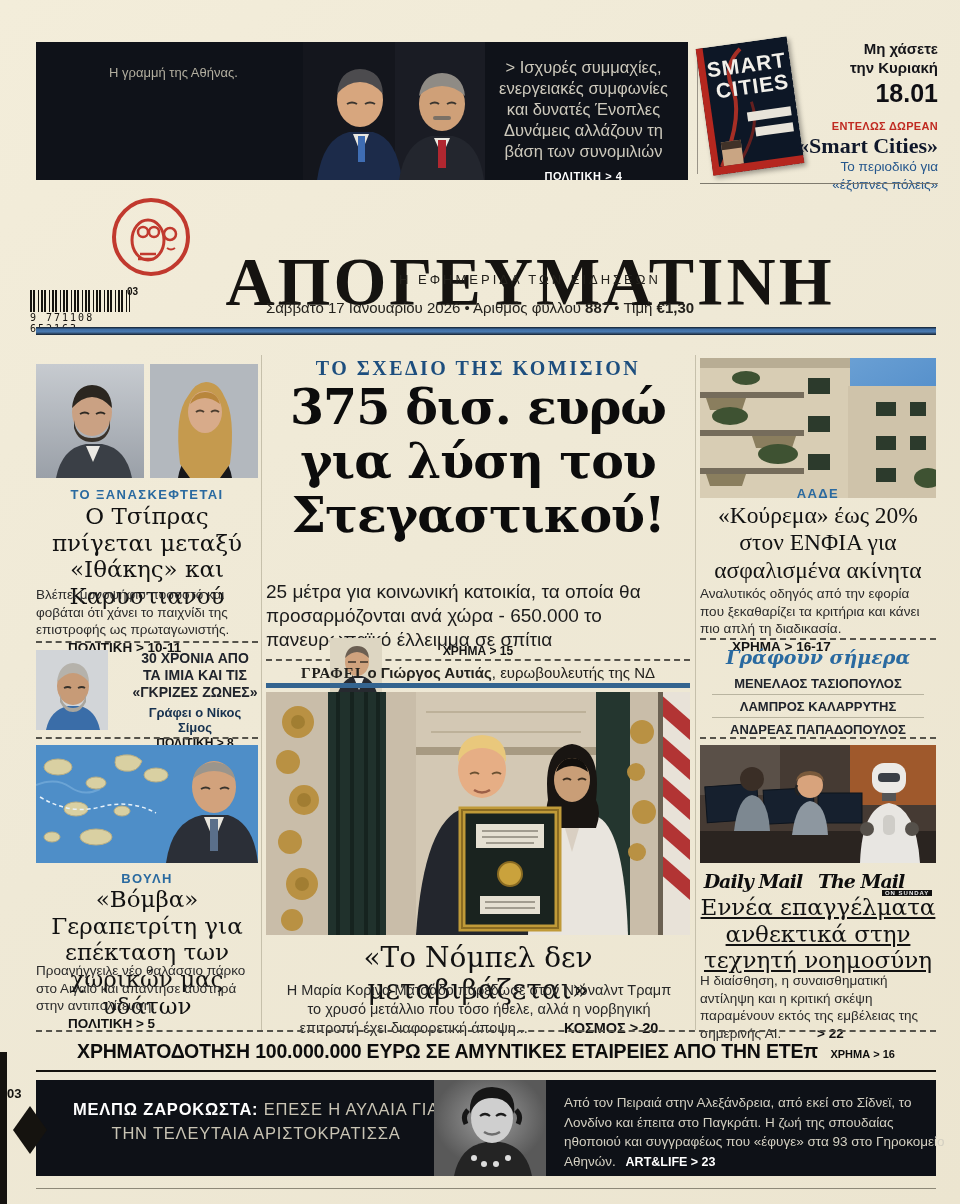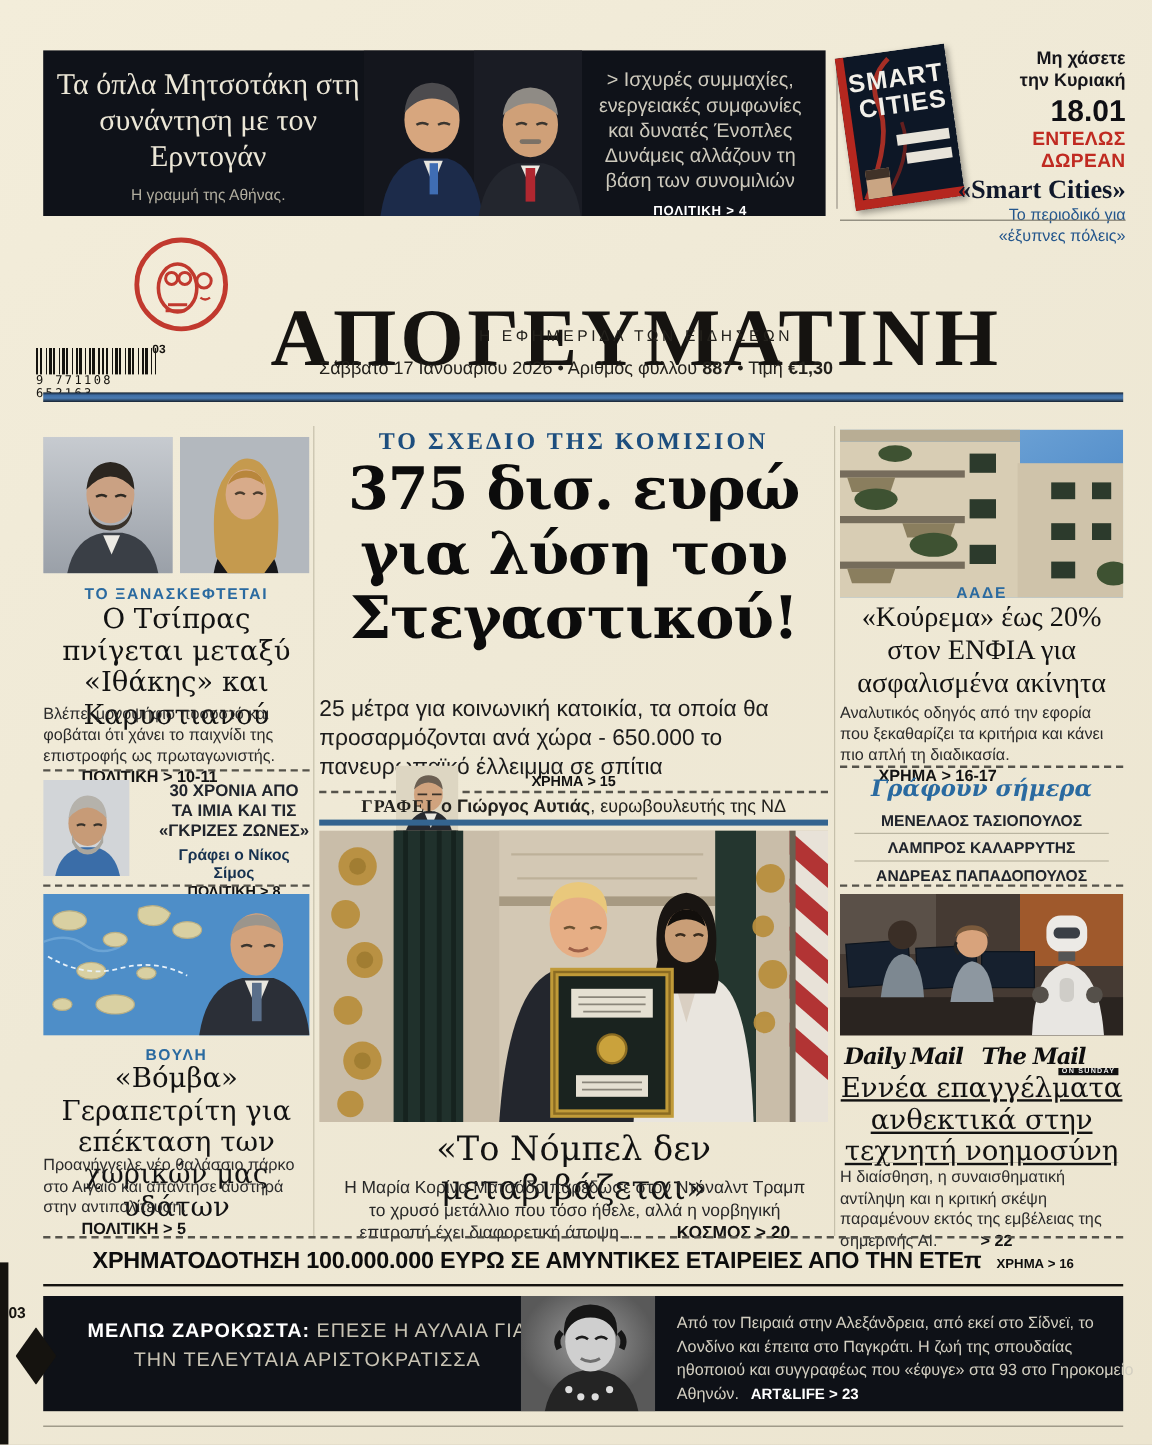--- a/index.html
+++ b/index.html
@@ -23,21 +23,21 @@
   .tb-ref{margin-top:7px;font-size:11px;font-weight:bold;color:#fff;letter-spacing:.6px;}
 
   
   .promo-sep{left:697px;top:50px;width:1px;height:124px;background:#9a9488;}
   .promo-underline{left:700px;top:183px;width:238px;height:1px;background:#7e7a6e;}
   .cover{left:704px;top:42px;width:92px;height:128px;transform:rotate(-8deg);
          box-shadow:2px 3px 5px rgba(0,0,0,.35);}
   .promo-text{left:796px;top:40px;width:142px;text-align:right;}
   .pt-line{font-size:15px;font-weight:bold;color:#15151a;line-height:1.25;}
   .pt-date{font-size:25px;font-weight:bold;color:#0f0f14;margin-top:1px;}
-  .pt-free{font-size:16px;font-weight:bold;color:#c02a21;letter-spacing:.3px;}
+  .pt-free{font-size:11px;font-weight:bold;color:#c02a21;margin-top:12px;letter-spacing:.3px;}
   .pt-title{font-family:"Liberation Serif","DejaVu Serif",serif;font-size:22px;font-weight:bold;
             color:#10182b;line-height:1.05;margin-top:2px;}
   .pt-desc{font-size:13.5px;color:#24568c;line-height:1.2;margin-top:2px;}
 
   
   .logo{left:110px;top:196px;width:82px;height:82px;}
   .mast-title{left:188px;top:196px;width:684px;font-size:68px;font-weight:bold;
               letter-spacing:3px;color:#151310;white-space:nowrap;text-align:center;}
   .mast-tag{left:188px;top:272px;width:684px;font-size:13px;letter-spacing:3px;color:#23211c;text-align:center;}
   .dateline{left:150px;top:299px;width:660px;text-align:center;font-size:15px;color:#23211c;}
@@ -137,21 +137,20 @@
            clip-path:polygon(50% 0,100% 50%,50% 100%,0 50%);}
   svg{display:block;}
 </style>
 </head>
 <body>
 
 <div class="page">
 
   <section class="abs topbanner">
     <div class="tb-left">
-      <h2 class="serif">Τα όπλα Μητσοτάκη στη συνάντηση με τον Ερντογάν</h2>
       <div class="tb-sub">Η γραμμή της Αθήνας.</div>
     </div>
     <div class="tb-photos">
       <svg viewBox="0 0 182 138" width="182" height="138">
         <rect width="182" height="138" fill="#14161d"></rect>
         <rect x="92" width="90" height="138" fill="#1a1c24"></rect>
 
         <path d="M14 138 Q20 96 46 90 L70 90 Q94 96 99 138 Z" fill="#1c2b4a"></path>
         <polygon points="50,92 66,92 58,112" fill="#e8e6df"></polygon>
         <rect x="55" y="94" width="7" height="26" fill="#3f6db3"></rect>

